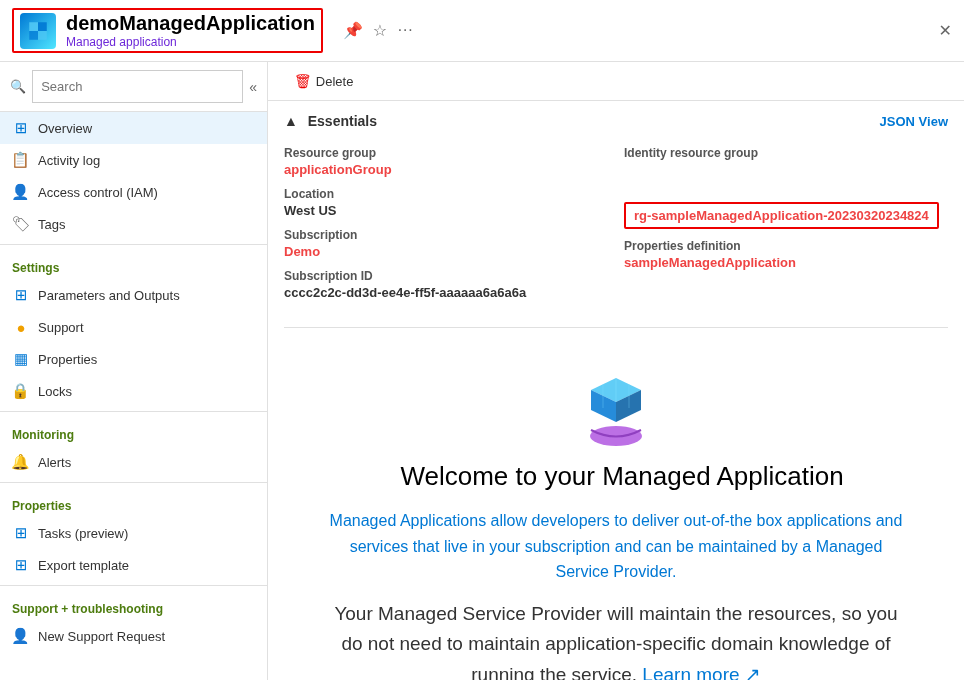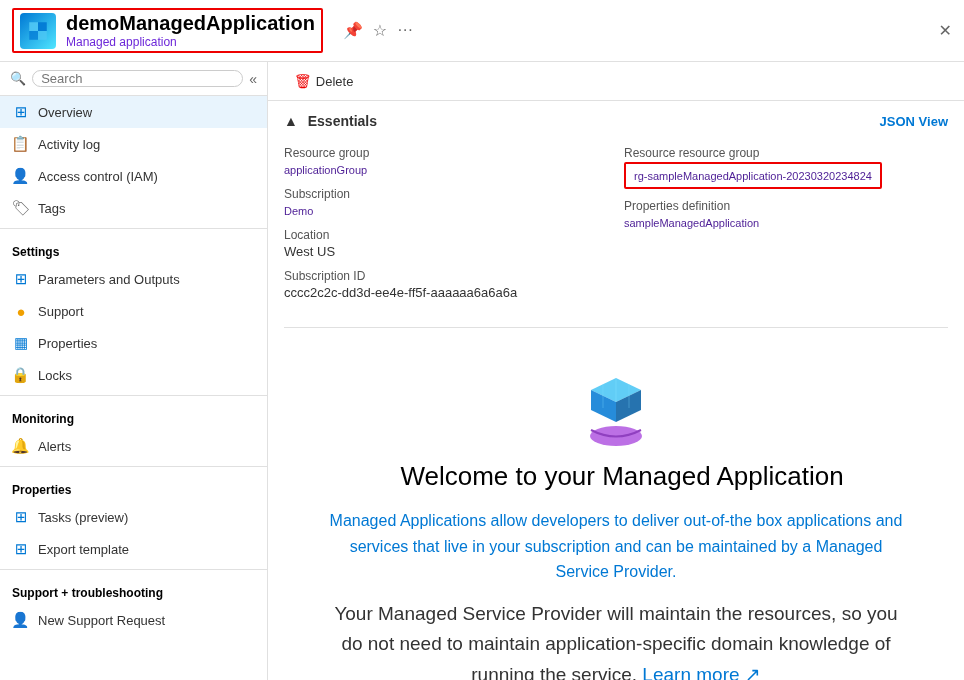--- a/index.html
+++ b/index.html
@@ -14,50 +14,50 @@
     .title-actions { display: flex; gap: 10px; margin-left: 10px; color: #666; font-size: 16px; }
     .title-actions span { cursor: pointer; }
     .title-close { margin-left: auto; font-size: 16px; color: #666; cursor: pointer; }
 
     
     .main-layout { display: flex; flex: 1; overflow: hidden; }
 
     
     .sidebar { width: 268px; min-width: 268px; border-right: 1px solid #e0e0e0; display: flex; flex-direction: column; overflow-y: auto; background: #fff; }
     .search-bar { display: flex; align-items: center; padding: 8px 10px; border-bottom: 1px solid #e0e0e0; gap: 6px; }
-    .search-input { flex: 1; border: 1px solid #ccc; border-radius: 10px; padding: 0 8px; font-size: 13px; outline: none; }
+    .search-input { flex: 1; border: 1px solid #ccc; border-radius: 0; padding: 8px 8px; font-size: 13px; outline: none; }
     .search-chevron { color: #666; font-size: 14px; cursor: pointer; margin-left: auto; }
 
     .nav-item { display: flex; align-items: center; padding: 7px 12px; gap: 8px; cursor: pointer; font-size: 13px; color: #333; }
     .nav-item.active { background: #e8f4fd; }
     .nav-item .nav-icon { width: 18px; height: 18px; display: flex; align-items: center; justify-content: center; font-size: 15px; flex-shrink: 0; }
 
-    .nav-section-label { padding: 12px 12px 4px 12px; font-size: 12px; font-weight: 600; color: #000000; text-transform: none; }
+    .nav-section-label { padding: 12px 12px 4px 12px; font-size: 12px; font-weight: 600; color: #4d7c0f; text-transform: none; }
     .nav-divider { border: none; border-top: 1px solid #e0e0e0; margin: 4px 0; }
 
     
     .content { flex: 1; overflow-y: auto; display: flex; flex-direction: column; }
 
     
     .toolbar { display: flex; align-items: center; padding: 6px 16px; border-bottom: 1px solid #e0e0e0; gap: 6px; }
     .toolbar-btn { display: flex; align-items: center; gap: 4px; padding: 5px 10px; border: none; background: none; cursor: pointer; font-size: 13px; color: #333; border-radius: 2px; }
     .toolbar-btn .icon { color: #e00; font-size: 14px; }
 
     
     .essentials-section { padding: 12px 16px; }
     .essentials-header { display: flex; align-items: center; justify-content: space-between; margin-bottom: 12px; font-weight: 600; font-size: 14px; color: #333; }
     .essentials-header .toggle { cursor: pointer; margin-right: 6px; }
     .json-view-link { color: #0078d4; font-size: 13px; cursor: pointer; text-decoration: none; }
 
-    .essentials-grid { display: grid; grid-template-columns: 1fr 1fr; gap: 16px; }
+    .essentials-grid { display: grid; grid-template-columns: 1fr 1fr; gap: 16px; font-weight: bold; }
     .essentials-item { padding: 5px 8px 5px 0; }
     .essentials-label { font-size: 12px; color: #555; margin-bottom: 2px; }
     .essentials-value { font-size: 13px; color: #333; }
-    .essentials-link { color: #4c1d95; text-decoration: none; font-size: 11px; }
-    .managed-rg-box { border: 2px solid #e00; border-radius: 2px; padding: 4px 8px; display: inline-block; }
+    .essentials-link { color: #ef4444; text-decoration: none; font-size: 13px; }
+    .managed-rg-box { border: 2px solid #e00; border-radius: 2px; padding: 4px 8px; display: inline-block; margin-top: 40px; }
 
     .divider-hr { border: none; border-top: 1px solid #e0e0e0; margin: 10px 16px; }
 
     
     .welcome-section { display: flex; flex-direction: column; align-items: center; padding: 20px 60px; text-align: center; }
     .welcome-title { font-size: 26px; font-weight: 400; color: #000; margin-bottom: 16px; margin-left: 12px; }
     .welcome-desc { font-size: 16px; color: #0078d4; line-height: 1.6; max-width: 580px; margin-bottom: 14px; }
     .welcome-desc2 { font-size: 19px; color: #333; line-height: 1.6; max-width: 580px; }
     .welcome-desc2 a, .learn-more { color: #0078d4; text-decoration: none; cursor: pointer; }
 
@@ -198,36 +198,36 @@
       </div>
 
       <div class="essentials-grid">
 
         <div>
           <div class="essentials-item">
             <div class="essentials-label">Resource group</div>
             <a class="essentials-link">applicationGroup</a>
           </div>
           <div class="essentials-item">
+            <div class="essentials-label">Location</div>
+            <div class="essentials-value">West US</div>
+          </div>
+          <div class="essentials-item">
             <div class="essentials-label">Subscription</div>
             <a class="essentials-link">Demo</a>
           </div>
           <div class="essentials-item">
-            <div class="essentials-label">Location</div>
-            <div class="essentials-value">West US</div>
-          </div>
-          <div class="essentials-item">
             <div class="essentials-label">Subscription ID</div>
             <div class="essentials-value">cccc2c2c-dd3d-ee4e-ff5f-aaaaaa6a6a6a</div>
           </div>
         </div>
 
         <div>
           <div class="essentials-item">
-            <div class="essentials-label">Resource resource group</div>
+            <div class="essentials-label">Identity resource group</div>
             <div class="managed-rg-box">
               <a class="essentials-link">rg-sampleManagedApplication-20230320234824</a>
             </div>
           </div>
           <div class="essentials-item">
             <div class="essentials-label">Properties definition</div>
             <a class="essentials-link">sampleManagedApplication</a>
           </div>
         </div>
       </div>

